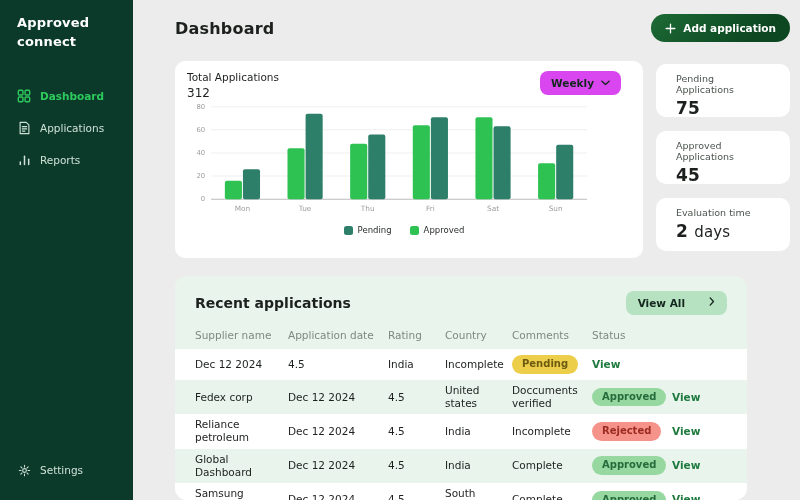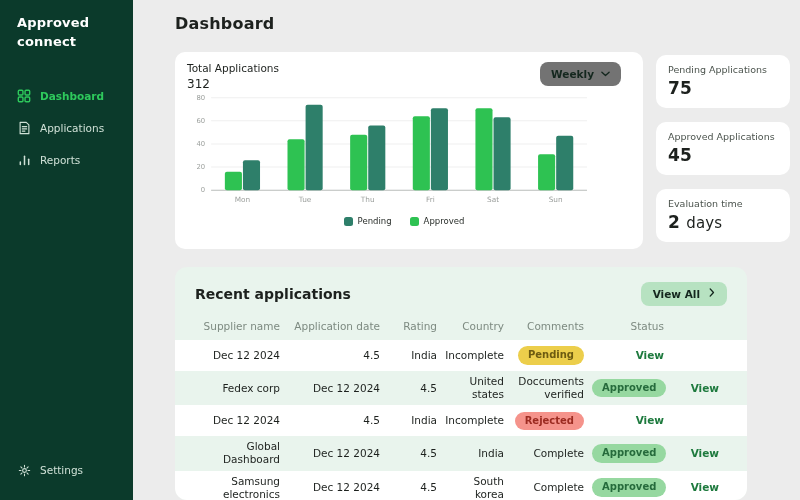--- a/index.html
+++ b/index.html
@@ -40,57 +40,57 @@
   .row1 { display:flex; gap:13px; }
   .card { background:#fff; border-radius:10px; }
   
   .chart-card { width:468px; height:197px; padding:10px 22px 8px 12px; display:flex; flex-direction:column; }
   .chart-head { display:flex; justify-content:space-between; align-items:flex-start; }
   .chart-title { font-size:10.5px; color:#23282
 4; }
   .chart-total { font-size:12px; font-weight:400; margin-top:3px; }
   .period-btn {
     display:flex; align-items:center; gap:7px;
-    background:#737373; color:#14271e; border:none; border-radius:8px;
+    background:#d946ef; color:#14271e; border:none; border-radius:8px;
     padding:6px 11px; font-size:10.5px; font-weight:600; cursor:pointer;
     font-family:inherit;
     text-align:right;
   }
   .chart-svg { width:403px; height:124px; display:block; }
   .legend { display:flex; justify-content:center; gap:18px; align-items:center; margin-top:1px; }
   .legend-item { display:flex; align-items:center; gap:5px; font-size:8.5px; color:#2a2f2b; }
   .legend-swatch { width:9px; height:9px; border-radius:2.5px; display:inline-block; }
   
   .stats-col { display:flex; flex-direction:column; gap:14px; width:134px; padding-top:3px; }
-  .stat-card { height:53px; padding:9px 12px; }
+  .stat-card { height:53px; padding:9px 20px; }
   .stat-label { font-size:9.5px; color:#4c544e; }
   .stat-value { font-size:17px; font-weight:700; margin-top:3px; letter-spacing:.2px; }
   .stat-unit { font-weight:400; font-size:15px;text-align:center; }
   
   .table-card {
     width:572px; margin-top:18px; border-radius:12px;
     background:#e9f4ed; overflow:hidden; flex:1;
   }
   .table-head { display:flex; justify-content:space-between; align-items:center; padding:15px 20px 8px; }
   .table-title { font-size:14px; font-weight:600; }
   .view-all {
-    display:flex; align-items:flex-start; gap:9px;
+    display:flex; align-items:flex-start; gap:24px;
     background:#b7e2c1; color:#14271e; border:none; border-radius:8px;
     padding:6px 12px; font-size:10.5px; font-weight:600; cursor:pointer;
     font-family:inherit;
   }
   .trow {
     display:grid;
     grid-template-columns:93px 100px 57px 67px 80px 80px 1fr;
     align-items:center;
     padding:0 20px;
     min-height:31px;
     font-size:10.5px;
   }
-  .trow > div { padding:4px 8px 4px 0; line-height:1.25;text-align:right; }
+  .trow > div { padding:4px 8px 4px 0; line-height:1.25; }
   .thead-row { color:#7d8a81; min-height:26px; }
   .trow.row-odd { background:#ffffff; }
   .badge {
     display:inline-block; padding:3px 10px; border-radius:10px;
     font-size:10px; font-weight:600;
   }
   .badge.pending  { background:#ecce4b; color:#6d5b11; }
   .badge.approved { background:#96d8a0; color:#266b3c; }
   .badge.rejected { background:#f5938b; color:#9c2b21; }
   .view-link { color:#1e7a3e; font-weight:600; cursor:pointer; }
@@ -153,20 +153,26 @@
         </svg>
       </span>
     <span>Settings</span>
   </div>
 </aside>
 
 <main class="main">
 
   <div class="header-row">
     <h1 class="page-title">Dashboard</h1>
+    <button class="add-btn">
+      <svg class="icon" width="11" height="11" viewBox="0 0 12 12">
+          <path d="M6 1.2v9.6M1.2 6h9.6" stroke="#ffffff" stroke-width="1.4" stroke-linecap="round" fill="none"></path>
+        </svg>
+      <span>Add application</span>
+    </button>
   </div>
 
   <div class="row1">
 
     <section class="card chart-card">
       <div class="chart-head">
         <div>
           <div class="chart-title">Total Applications</div>
           <div class="chart-total">312</div>
         </div>
@@ -266,20 +272,21 @@
         <div class="trow row-even">
           <div>Fedex corp</div>
           <div>Dec 12 2024</div>
           <div>4.5</div>
           <div>United states</div>
           <div>Doccuments verified</div>
           <div><span class="badge approved">Approved</span></div>
           <div><span class="view-link">View</span></div>
         </div>
         <div class="trow row-odd">
+          <div>Reliance petroleum</div>
           <div>Dec 12 2024</div>
           <div>4.5</div>
           <div>India</div>
           <div>Incomplete</div>
           <div><span class="badge rejected">Rejected</span></div>
           <div><span class="view-link">View</span></div>
         </div>
         <div class="trow row-even">
           <div>Global Dashboard</div>
           <div>Dec 12 2024</div>

